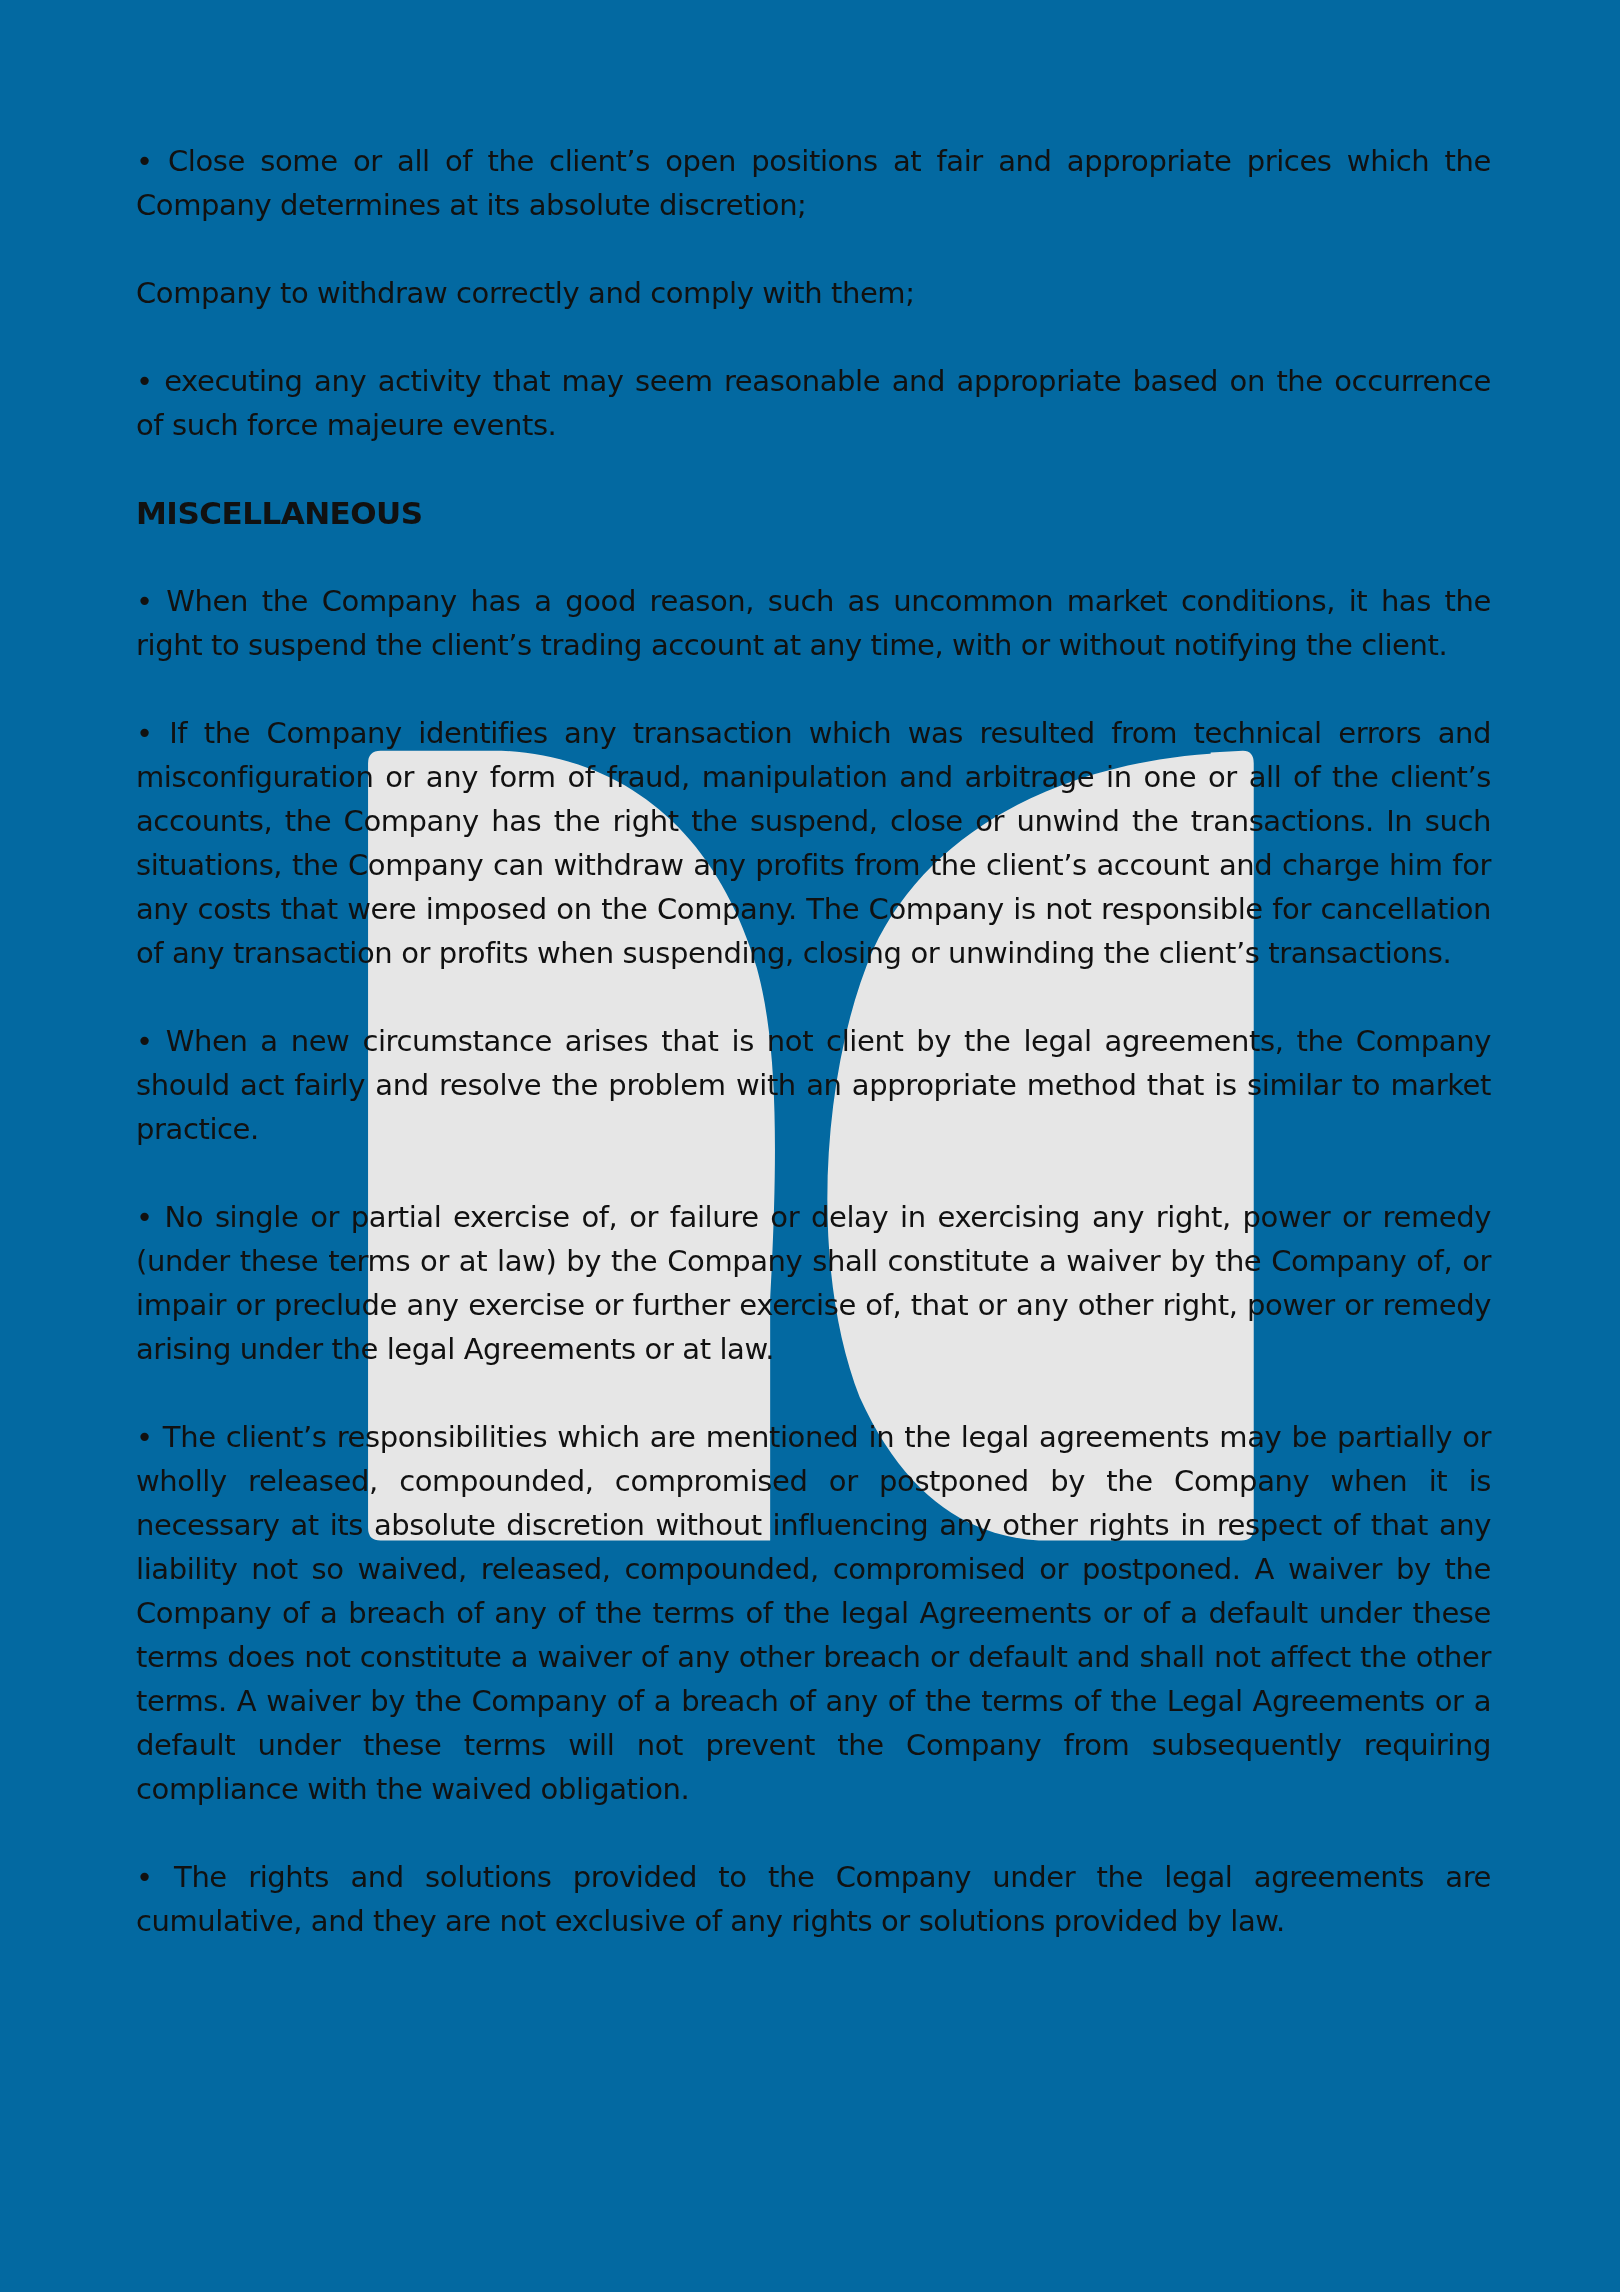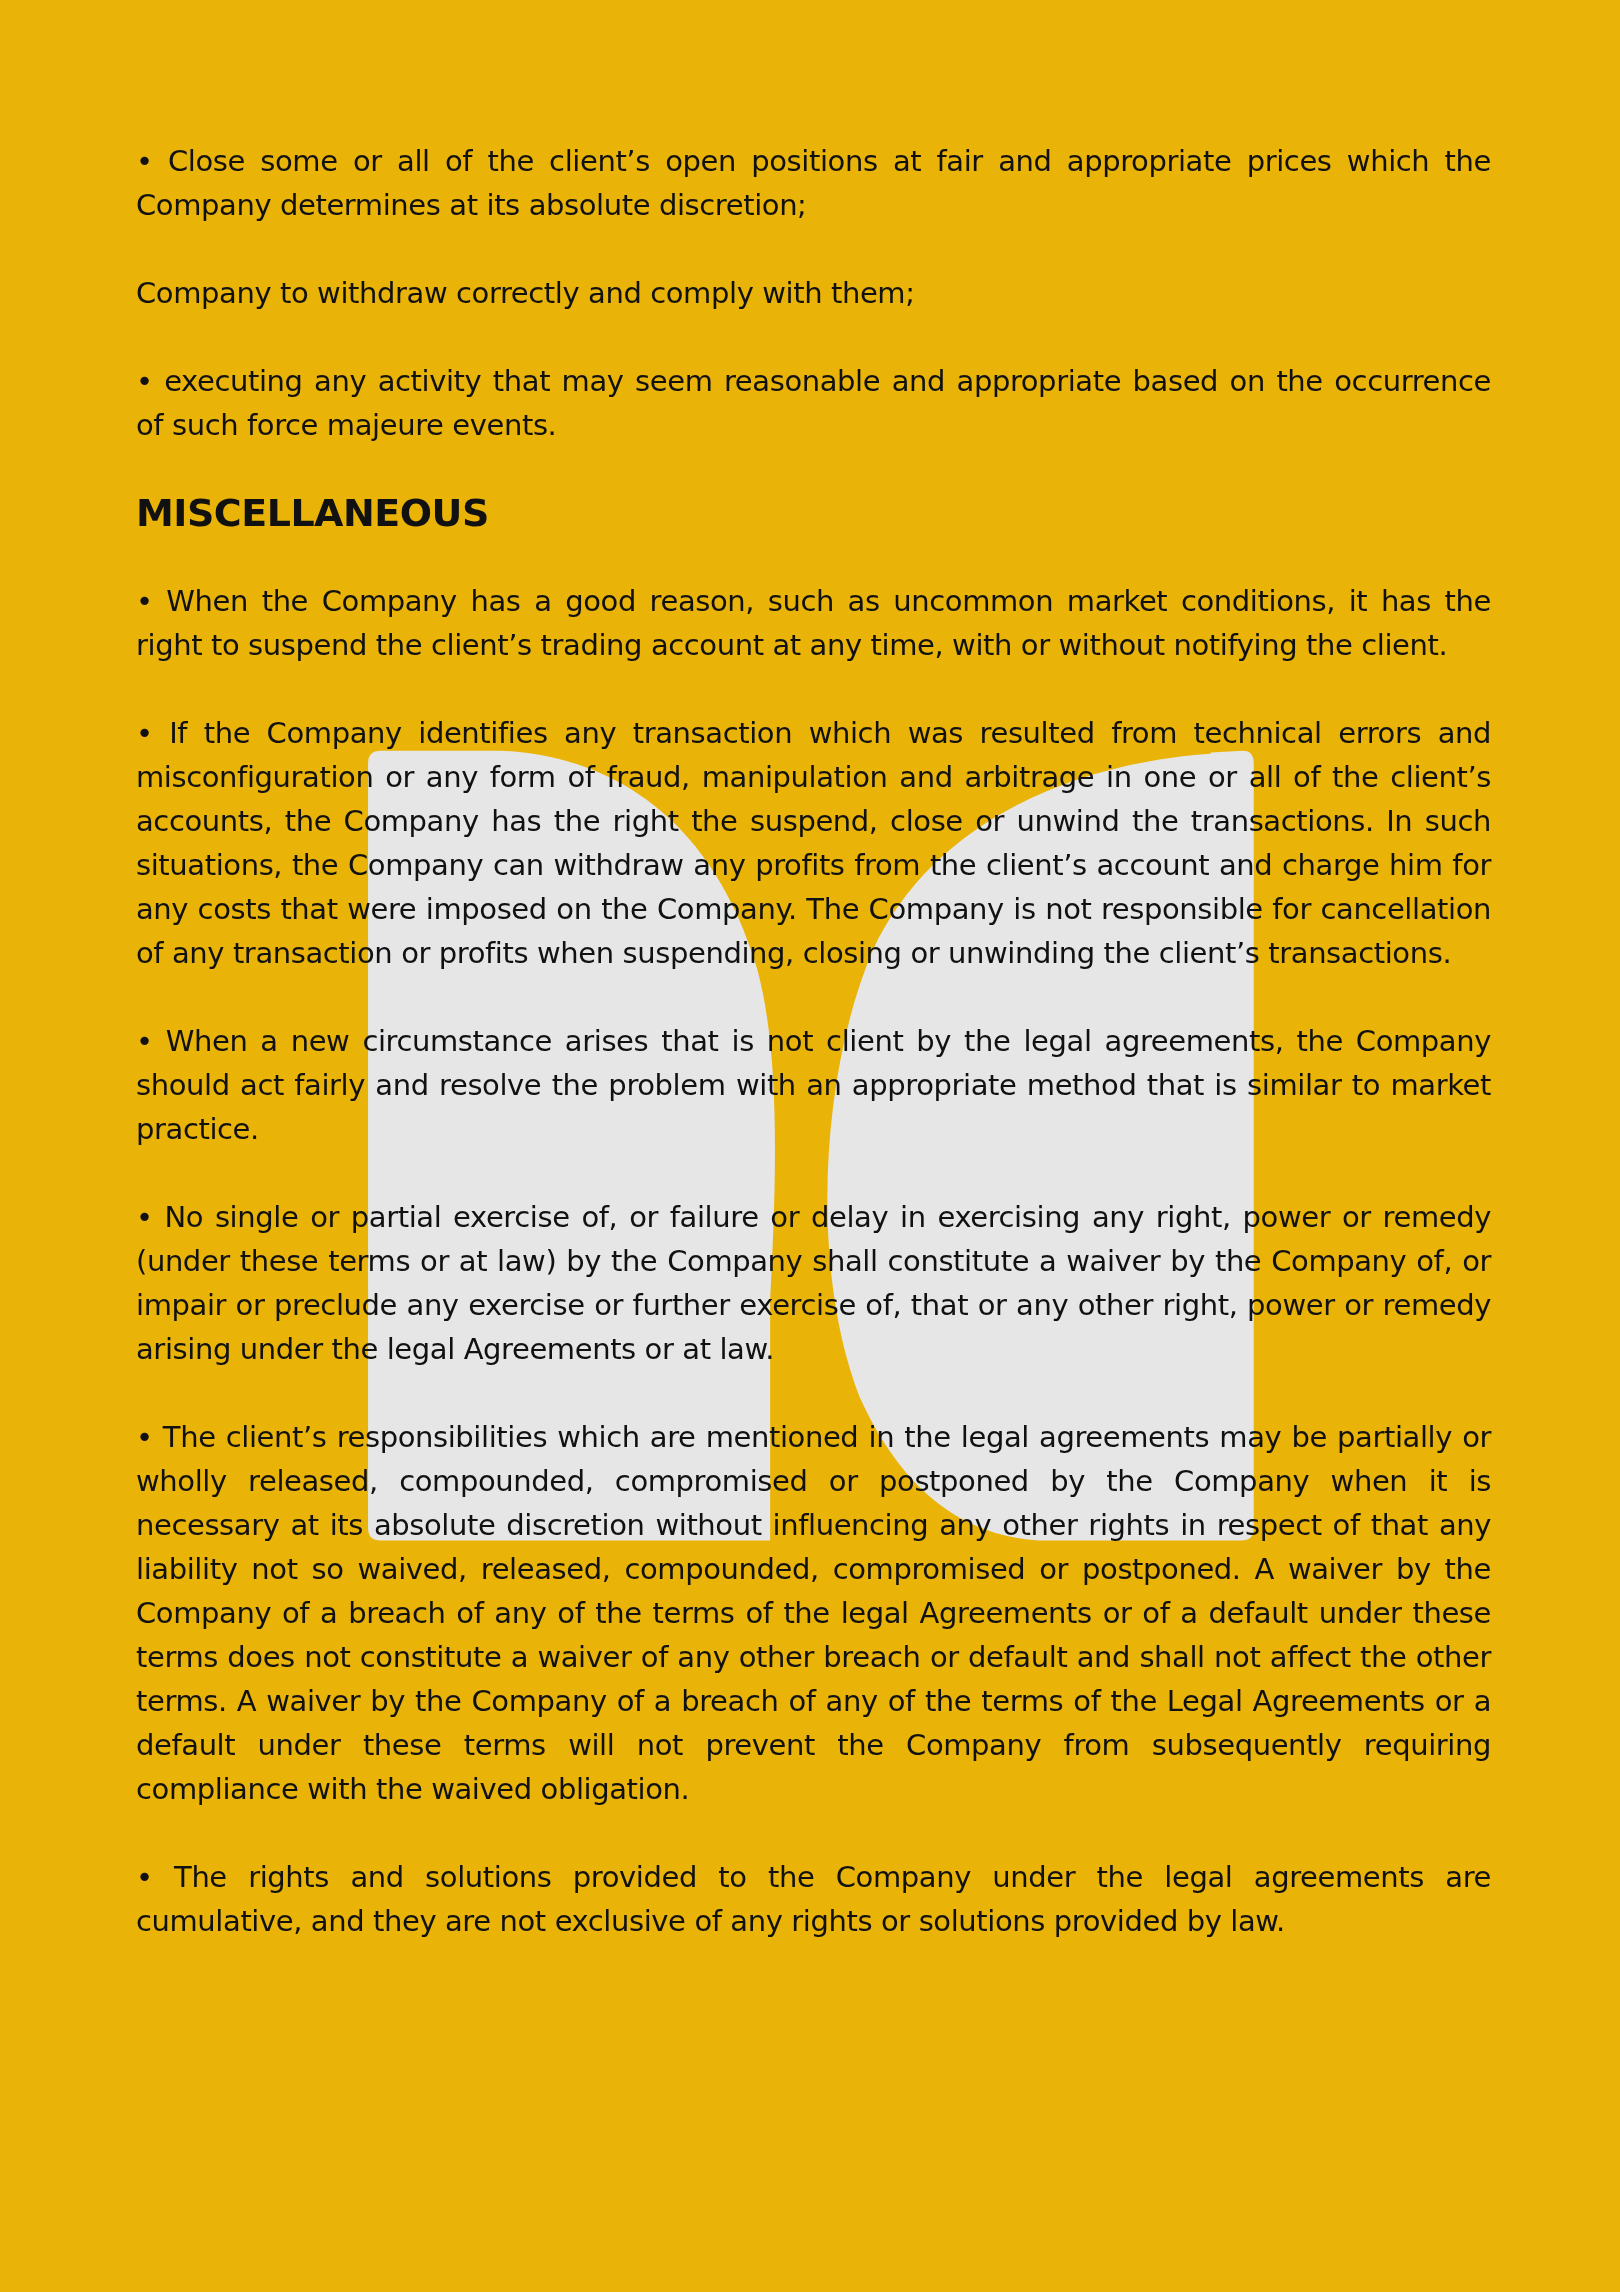--- a/index.html
+++ b/index.html
@@ -1,26 +1,26 @@
 <!DOCTYPE html>
 <html style="font-size:14.3px"><head>
 <meta charset="utf-8">
 <style>
   html, body { margin: 0; padding: 0; background: #ffffff; }
   body { width: 1620px; height: 2293px; position: relative; overflow: hidden; }
-  .page { position: absolute; left: 0; top: 0; width: 1620px; height: 2293px; background: #eab308; }
+  .page { position: absolute; left: 0; top: 0; width: 1620px; height: 2293px; background: #0369a1; }
   .watermark { position: absolute; left: 0; top: 0; width: 1620px; height: 2293px; z-index: 0; pointer-events: none; }
   .content {
     position: absolute; left: 136px; top: 139px; width: 1355px; z-index: 1;
     font-family: "DejaVu Sans", sans-serif; font-size: 29px; line-height: 44px; color: #111111;
     letter-spacing: -0.4px;
   }
   .para { margin: 0 0 44px 0; text-align: justify; text-align-last: left; }
   .para .line { display: block; }
-  .heading { font-family: "DejaVu Sans", sans-serif; font-weight: bold; font-size: 38px; line-height: 44px; margin: 4px 0 44px 0; color: #111111; letter-spacing: -0.5px; }
+  .heading { font-family: "DejaVu Sans", sans-serif; font-weight: bold; font-size: 31px; line-height: 44px; margin: 4px 0 44px 0; color: #111111; letter-spacing: -0.5px; }
 </style>
 </head>
 <body>
 
 <div class="page">
 
   <svg class="watermark" viewBox="0 0 1809 2560" xmlns="http://www.w3.org/2000/svg">
 
     <path fill="#e6e6e6" d="M425 838 L560 838 C 700 845, 800 930, 845 1080 C 870 1170, 868 1300, 860 1450 L 860 1720 L 425 1720 Q 411 1720 411 1706 L 411 852 Q 411 838 425 838 Z"></path>
 

